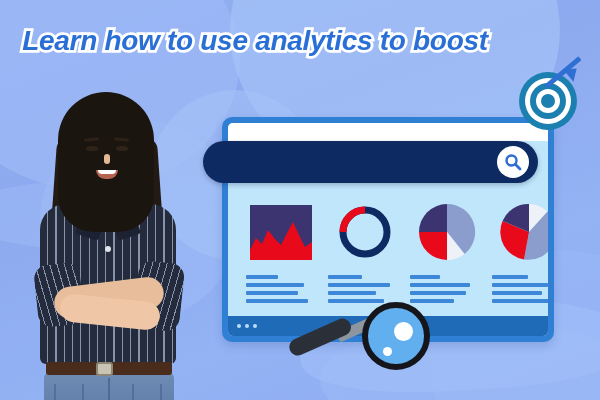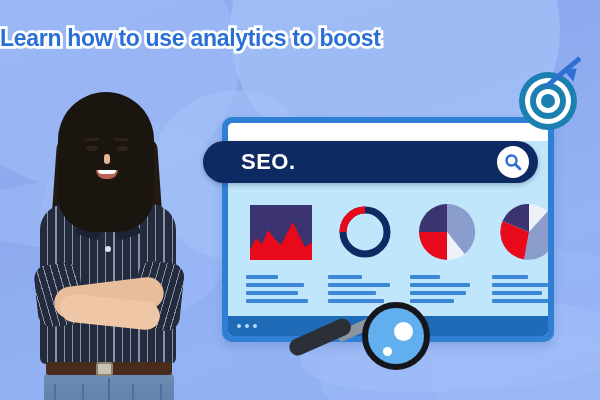--- a/index.html
+++ b/index.html
@@ -26,26 +26,27 @@
     transform:rotate(-3deg);
   }
   .swoosh2{
     position:absolute;left:-40px;top:180px;width:260px;height:70px;
     background:#a0bdf6;opacity:.45;border-radius:50%;
   }
 
   
   .headline{
     position:absolute;left:0;top:24px;width:510px;
-    line-height:1.22;
-    font-size:23px;font-weight:bold;letter-spacing:-0.3px;
+    text-align:center;line-height:1.22;
+    font-size:28px;font-weight:bold;letter-spacing:-0.3px;
     color:#2a6fd6;
     -webkit-text-stroke:5.5px #ffffff;
     paint-order:stroke fill;
     text-shadow:0 1px 0 rgba(255,255,255,.3);
+    font-style:italic;
   }
   .headline .l2{display:block;}
 
   
   .browser{
     position:absolute;left:222px;top:117px;width:332px;height:225px;
     background:#2f7fd4;
     border-radius:10px;
     box-shadow:0 4px 10px rgba(30,60,120,.18);
   }
@@ -294,21 +295,20 @@
 
       <div class="footerbar">
         <div class="fdot"></div>
         <div class="fdot"></div>
         <div class="fdot"></div>
       </div>
     </div>
   </div>
 
   <div class="seo-pill">
-    <span class="seo-text">SEO.</span>
     <div class="seo-search-btn">
       <svg width="18" height="18" viewBox="0 0 18 18">
         <circle cx="7.5" cy="7.5" r="5" fill="none" stroke="#2f6ed2" stroke-width="2.4"></circle>
         <line x1="11.3" y1="11.3" x2="16" y2="16" stroke="#2f6ed2" stroke-width="2.8" stroke-linecap="round"></line>
       </svg>
     </div>
   </div>
 
   <div class="magnifier">
     <div class="mag-neck"></div>

